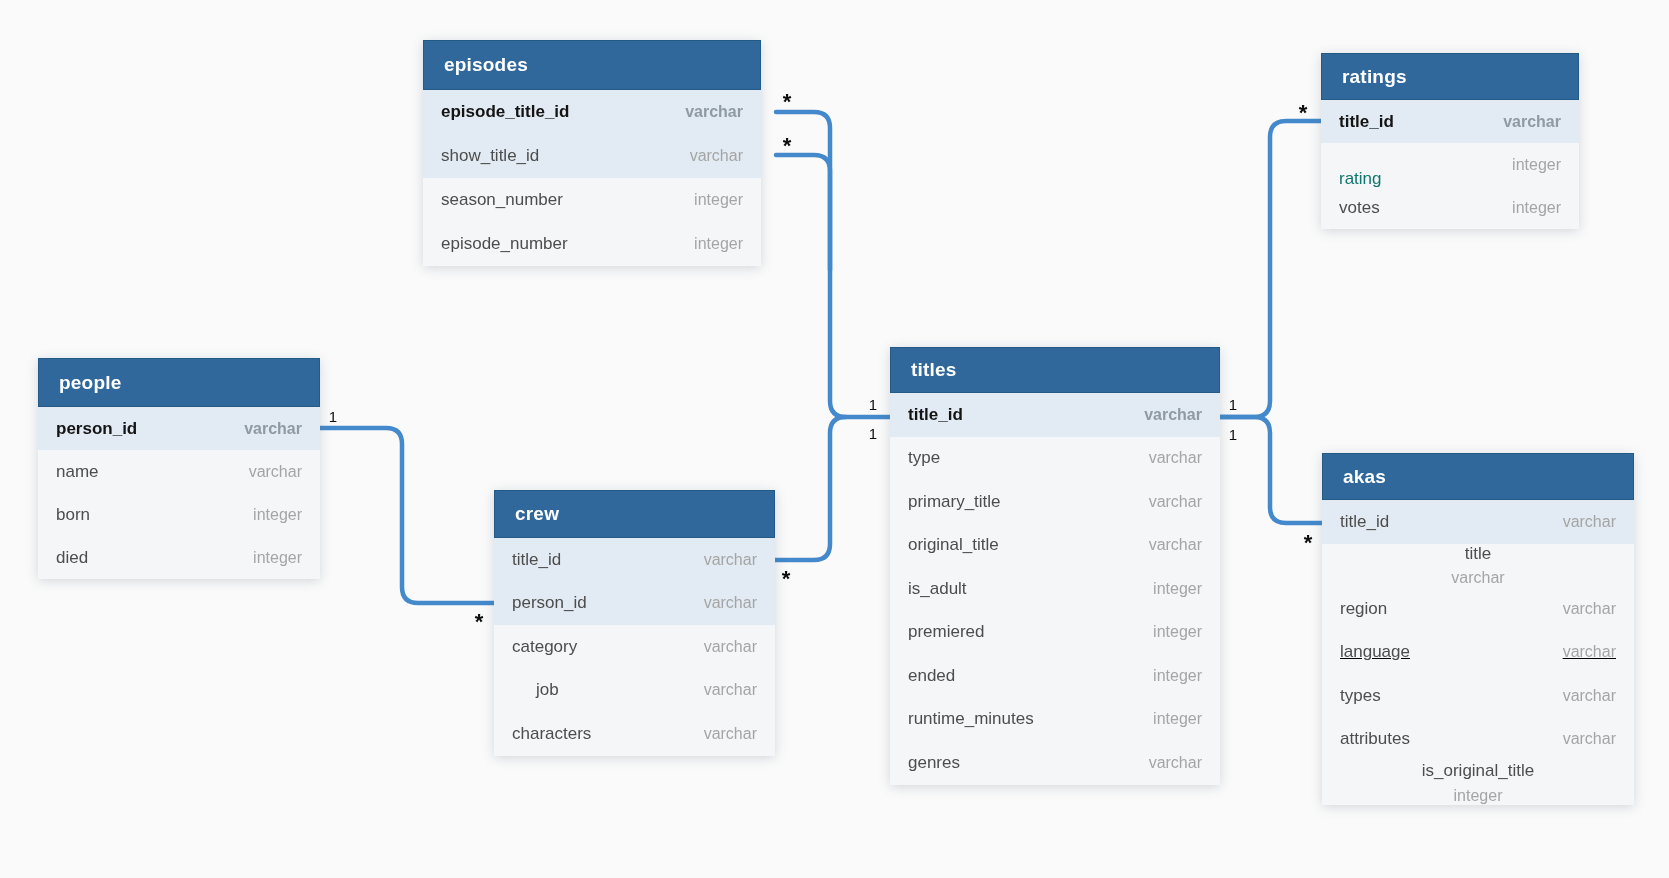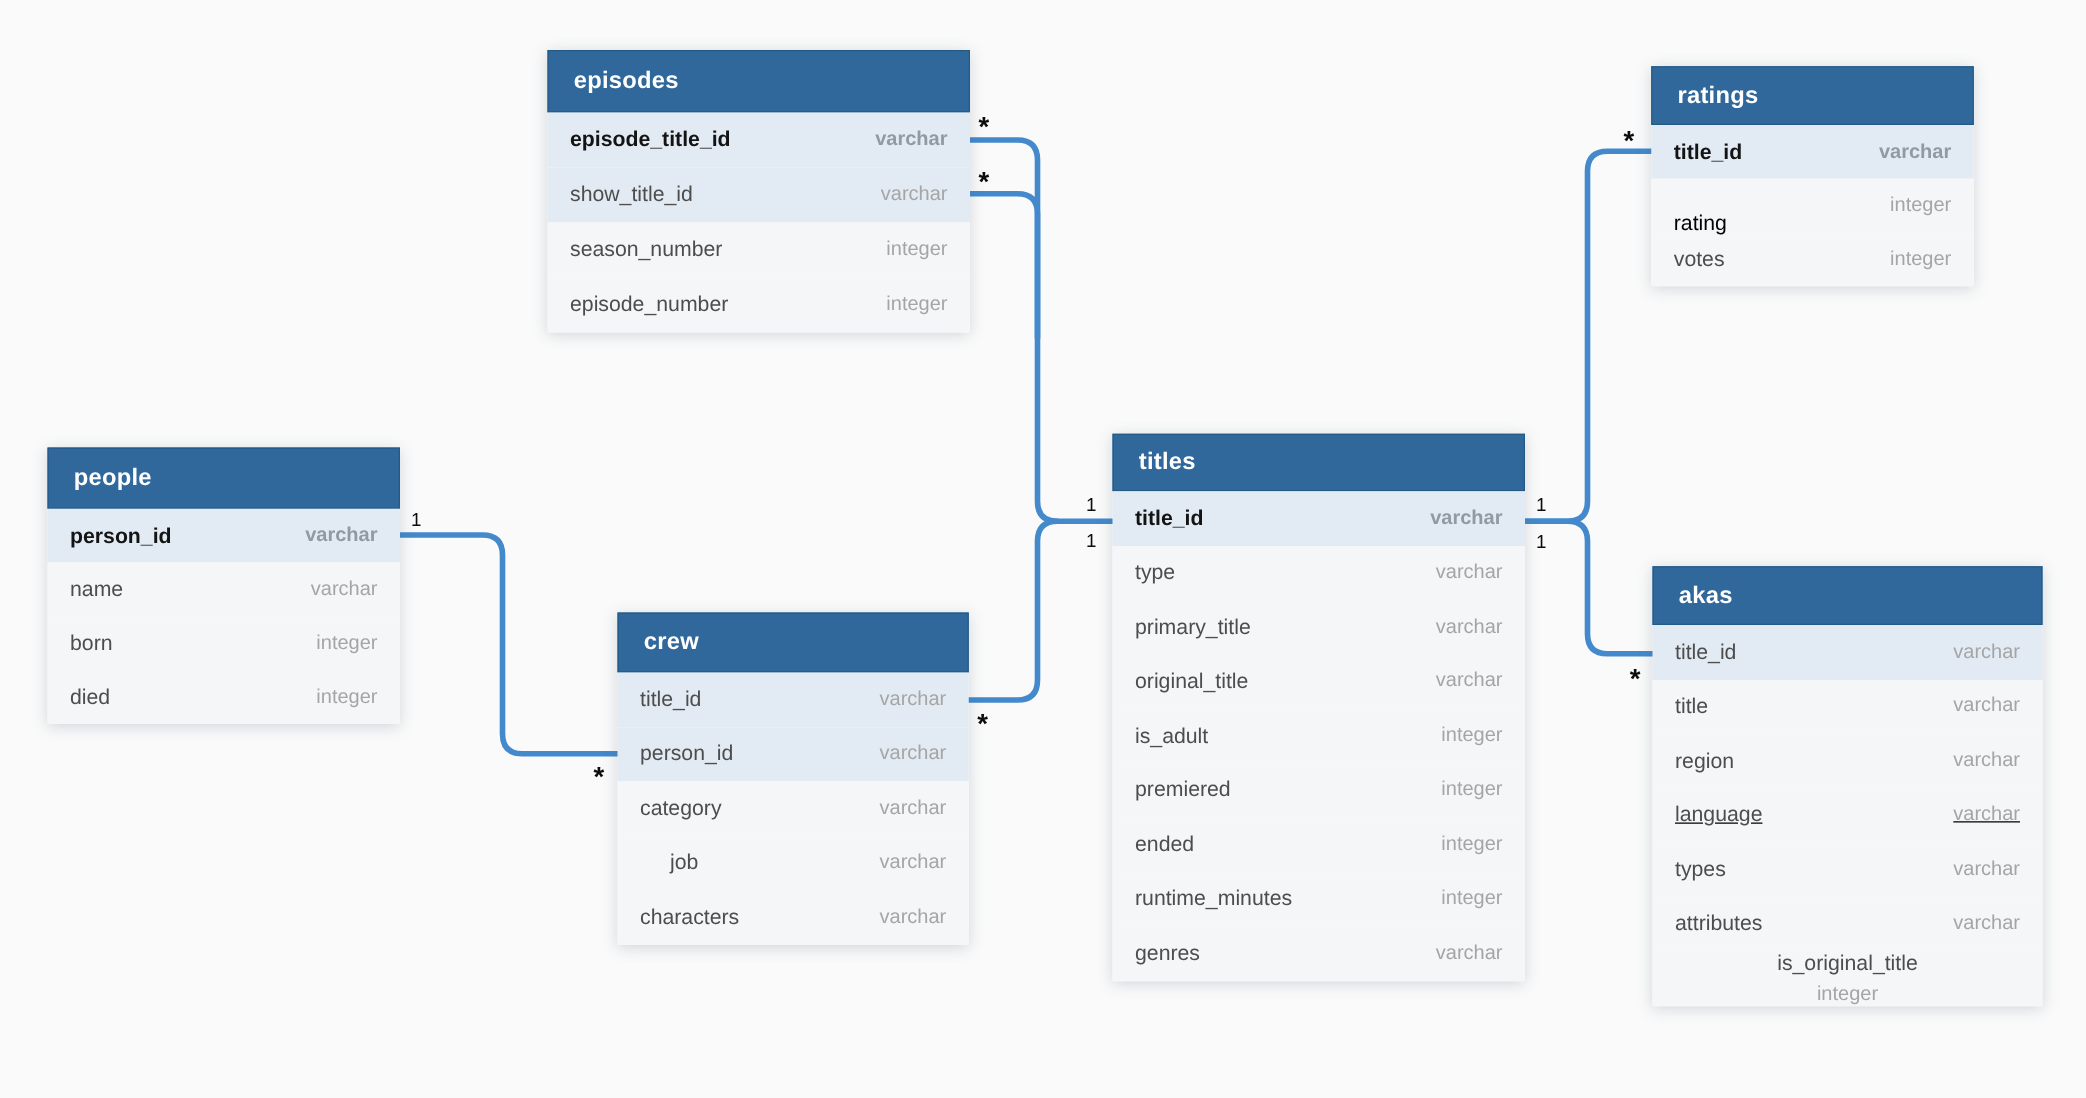--- a/index.html
+++ b/index.html
@@ -42,21 +42,21 @@
 
 <div id="diagram">
     <svg class="rel-lines" width="1669" height="878" viewBox="0 0 1669 878">
       <path d="M 776 112 H 814 Q 830 112 830 128 V 401 Q 830 417 846 417 H 890" fill="none" stroke="#4389cb" stroke-width="4.5" stroke-linecap="round"></path>
       <path d="M 776 155 H 814 Q 830 155 830 171 V 270" fill="none" stroke="#4389cb" stroke-width="4.5" stroke-linecap="round"></path>
       <path d="M 775 560 H 814 Q 830 560 830 544 V 433 Q 830 417 846 417" fill="none" stroke="#4389cb" stroke-width="4.5" stroke-linecap="round"></path>
       <path d="M 320 428 H 386 Q 402 428 402 444 V 587 Q 402 603 418 603 H 494" fill="none" stroke="#4389cb" stroke-width="4.5" stroke-linecap="round"></path>
       <path d="M 1220 417 H 1254 Q 1270 417 1270 401 V 137 Q 1270 121 1286 121 H 1321" fill="none" stroke="#4389cb" stroke-width="4.5" stroke-linecap="round"></path>
       <path d="M 1220 417 H 1254 Q 1270 417 1270 433 V 507 Q 1270 523 1286 523 H 1322" fill="none" stroke="#4389cb" stroke-width="4.5" stroke-linecap="round"></path>
     </svg>
-    <div class="db-table" style="left: 438px; top: 40px; width: 338px;">
+    <div class="db-table" style="left: 423px; top: 40px; width: 338px;">
       <div class="db-table-header" style="height: 50px; background: rgb(48, 104, 156); border: 1px solid rgb(35, 90, 134); color: rgb(255, 255, 255);">
         <span>episodes</span>
       </div>
       <div class="db-rows">
         <div class="db-row key" style="height: 44px; background: rgb(226, 235, 243);">
           <span class="fname" style="color: rgb(20, 20, 20); font-weight: 700;">episode_title_id</span>
           <span class="ftype" style="color: rgb(143, 154, 163); font-weight: 700;">varchar</span>
         </div>
         <div class="db-row key" style="height: 44px; background: rgb(226, 235, 243);">
           <span class="fname" style="color: rgb(77, 77, 77);">show_title_id</span>
@@ -75,21 +75,21 @@
     <div class="db-table" style="left: 1321px; top: 53px; width: 258px;">
       <div class="db-table-header" style="height: 47px; background: rgb(48, 104, 156); border: 1px solid rgb(35, 90, 134); color: rgb(255, 255, 255);">
         <span>ratings</span>
       </div>
       <div class="db-rows">
         <div class="db-row key" style="height: 43px; background: rgb(226, 235, 243);">
           <span class="fname" style="color: rgb(20, 20, 20); font-weight: 700;">title_id</span>
           <span class="ftype" style="color: rgb(143, 154, 163); font-weight: 700;">varchar</span>
         </div>
         <div class="db-row plain" style="height: 43px; background: rgb(245, 246, 247);">
-          <span class="fname" style="color: #000000; margin-top: 28px;">rating</span>
+          <span class="fname" style="color: #0f766e; margin-top: 28px;">rating</span>
           <span class="ftype" style="color: rgb(165, 165, 165);">integer</span>
         </div>
         <div class="db-row plain" style="height: 43px; background: rgb(245, 246, 247);">
           <span class="fname" style="color: rgb(77, 77, 77);">votes</span>
           <span class="ftype" style="color: rgb(165, 165, 165);">integer</span>
         </div>
       </div>
     </div>
     <div class="db-table" style="left: 38px; top: 358px; width: 282px;">
       <div class="db-table-header" style="height: 49px; background: rgb(48, 104, 156); border: 1px solid rgb(35, 90, 134); color: rgb(255, 255, 255);">
@@ -186,21 +186,21 @@
     </div>
     <div class="db-table" style="left: 1322px; top: 453px; width: 312px;">
       <div class="db-table-header" style="height: 47px; background: rgb(48, 104, 156); border: 1px solid rgb(35, 90, 134); color: rgb(255, 255, 255);">
         <span>akas</span>
       </div>
       <div class="db-rows">
         <div class="db-row key" style="height: 43.5px; background: rgb(226, 235, 243);">
           <span class="fname" style="color: rgb(77, 77, 77);">title_id</span>
           <span class="ftype" style="color: rgb(165, 165, 165);">varchar</span>
         </div>
-        <div class="db-row plain" style="height: 43.5px; background: rgb(245, 246, 247);">
+        <div class="db-row plain" style="height: 43.5px; background: rgb(245, 246, 247); flex-direction: column;">
           <span class="fname" style="color: rgb(77, 77, 77);">title</span>
           <span class="ftype" style="color: rgb(165, 165, 165);">varchar</span>
         </div>
         <div class="db-row plain" style="height: 43.5px; background: rgb(245, 246, 247);">
           <span class="fname" style="color: rgb(77, 77, 77);">region</span>
           <span class="ftype" style="color: rgb(165, 165, 165);">varchar</span>
         </div>
         <div class="db-row plain" style="height: 43.5px; background: rgb(245, 246, 247); text-decoration: underline;">
           <span class="fname" style="color: rgb(77, 77, 77);">language</span>
           <span class="ftype" style="color: rgb(165, 165, 165);">varchar</span>

